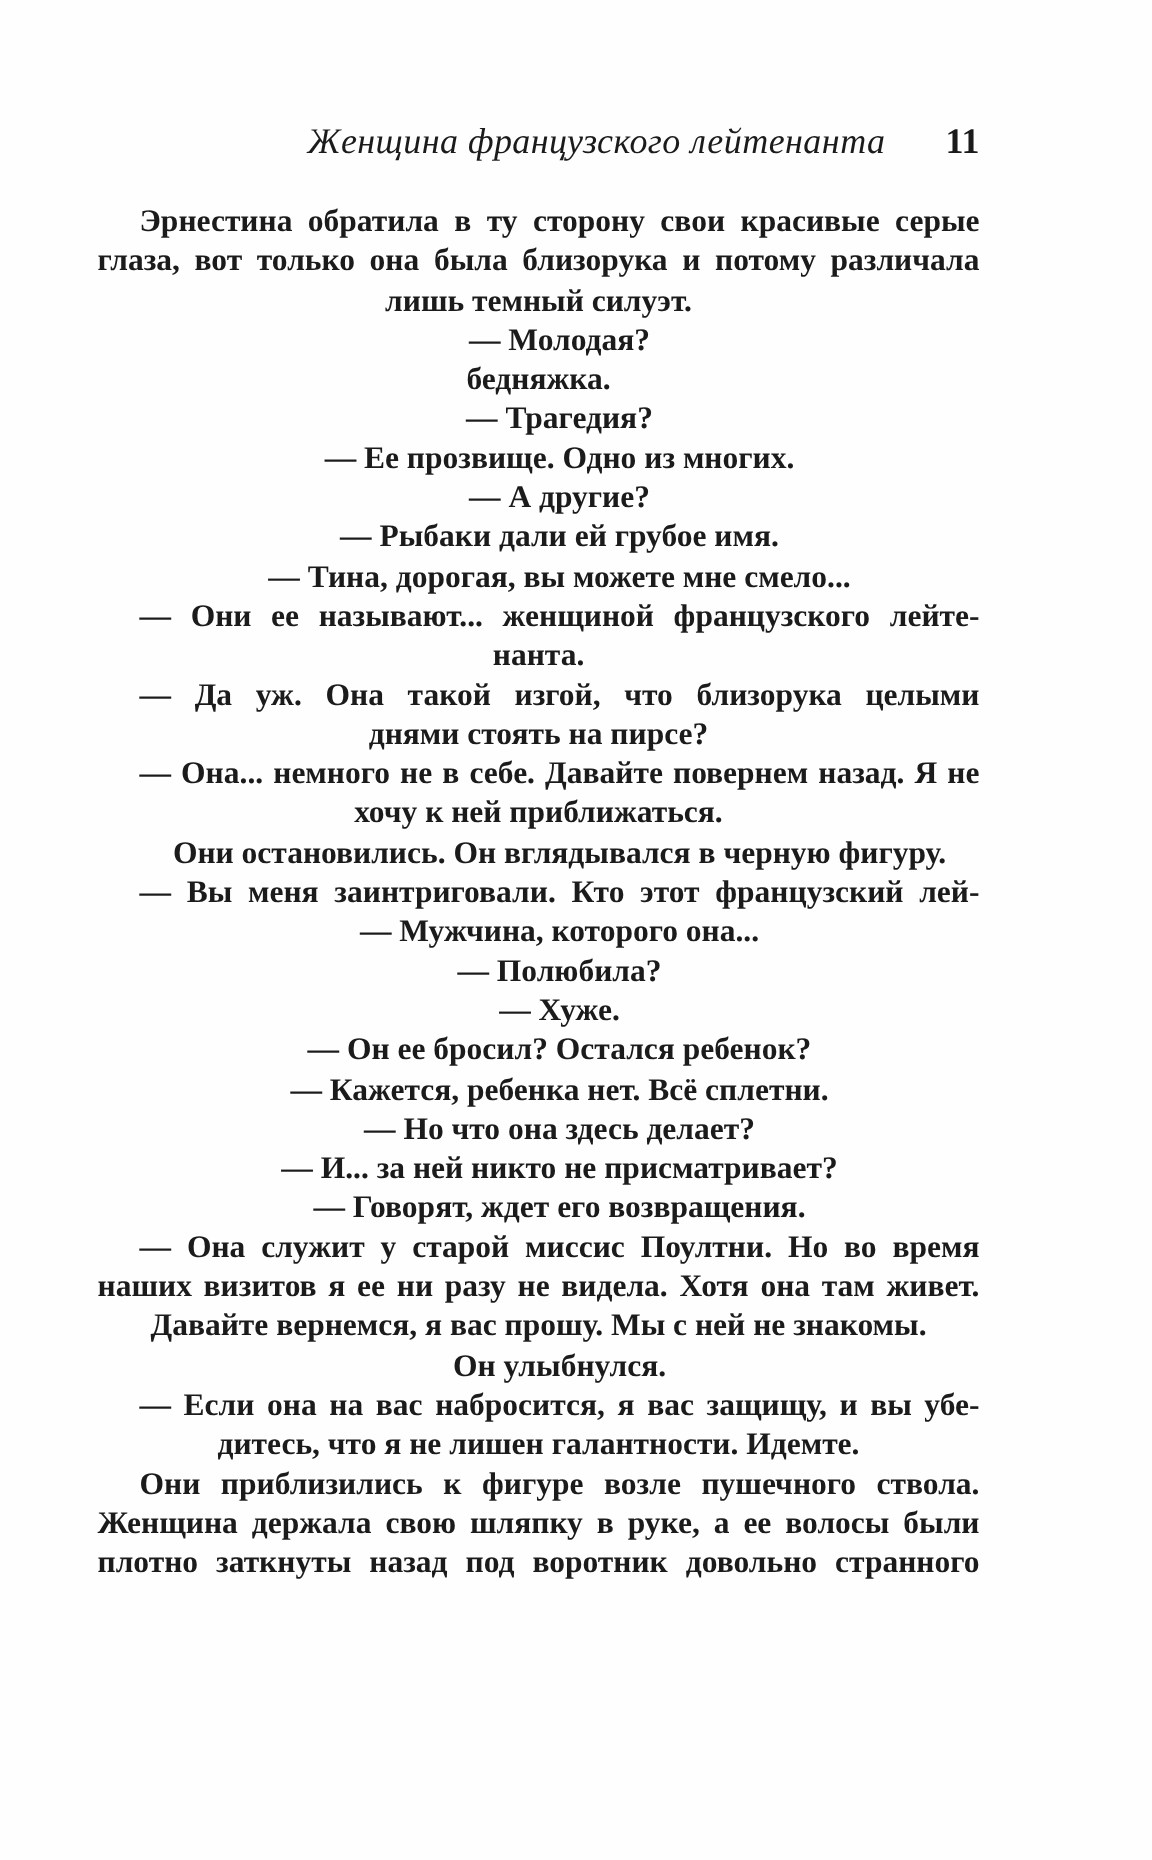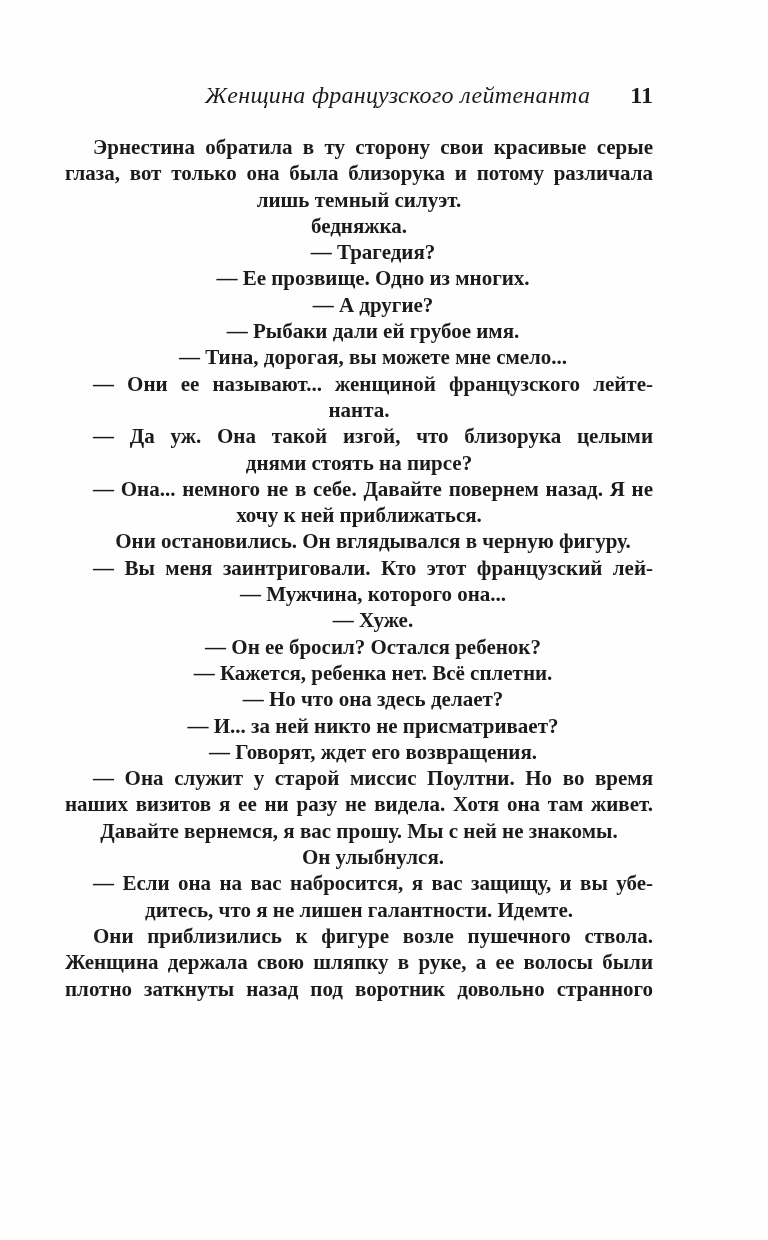--- a/index.html
+++ b/index.html
@@ -69,35 +69,37 @@
 
 <div class="page">
   <div class="running-header">
     <span class="running-title">Женщина французского лейтенанта</span>
     <span class="page-number">11</span>
   </div>
   <div class="text-block">
       <div class="line first j">Эрнестина обратила в ту сторону свои красивые серые</div>
       <div class="line j">глаза, вот только она была близорука и потому различала</div>
       <div class="line">лишь темный силуэт.</div>
+      <div class="line first">— Молодая?</div>
       <div class="line">бедняжка.</div>
       <div class="line first">— Трагедия?</div>
       <div class="line first">— Ее прозвище. Одно из многих.</div>
       <div class="line first">— А другие?</div>
       <div class="line first">— Рыбаки дали ей грубое имя.</div>
       <div class="line first">— Тина, дорогая, вы можете мне смело...</div>
       <div class="line first j">— Они ее называют... женщиной французского лейте-</div>
       <div class="line">нанта.</div>
       <div class="line first j">— Да уж. Она такой изгой, что близорука целыми</div>
       <div class="line">днями стоять на пирсе?</div>
       <div class="line first j">— Она... немного не в себе. Давайте повернем назад. Я не</div>
       <div class="line">хочу к ней приближаться.</div>
       <div class="line first">Они остановились. Он вглядывался в черную фигуру.</div>
       <div class="line first j">— Вы меня заинтриговали. Кто этот французский лей-</div>
       <div class="line first">— Мужчина, которого она...</div>
+      <div class="line first">— Полюбила?</div>
       <div class="line first">— Хуже.</div>
       <div class="line first">— Он ее бросил? Остался ребенок?</div>
       <div class="line first">— Кажется, ребенка нет. Всё сплетни.</div>
       <div class="line first">— Но что она здесь делает?</div>
       <div class="line first">— И... за ней никто не присматривает?</div>
       <div class="line first">— Говорят, ждет его возвращения.</div>
       <div class="line first j">— Она служит у старой миссис Поултни. Но во время</div>
       <div class="line j">наших визитов я ее ни разу не видела. Хотя она там живет.</div>
       <div class="line">Давайте вернемся, я вас прошу. Мы с ней не знакомы.</div>
       <div class="line first">Он улыбнулся.</div>

